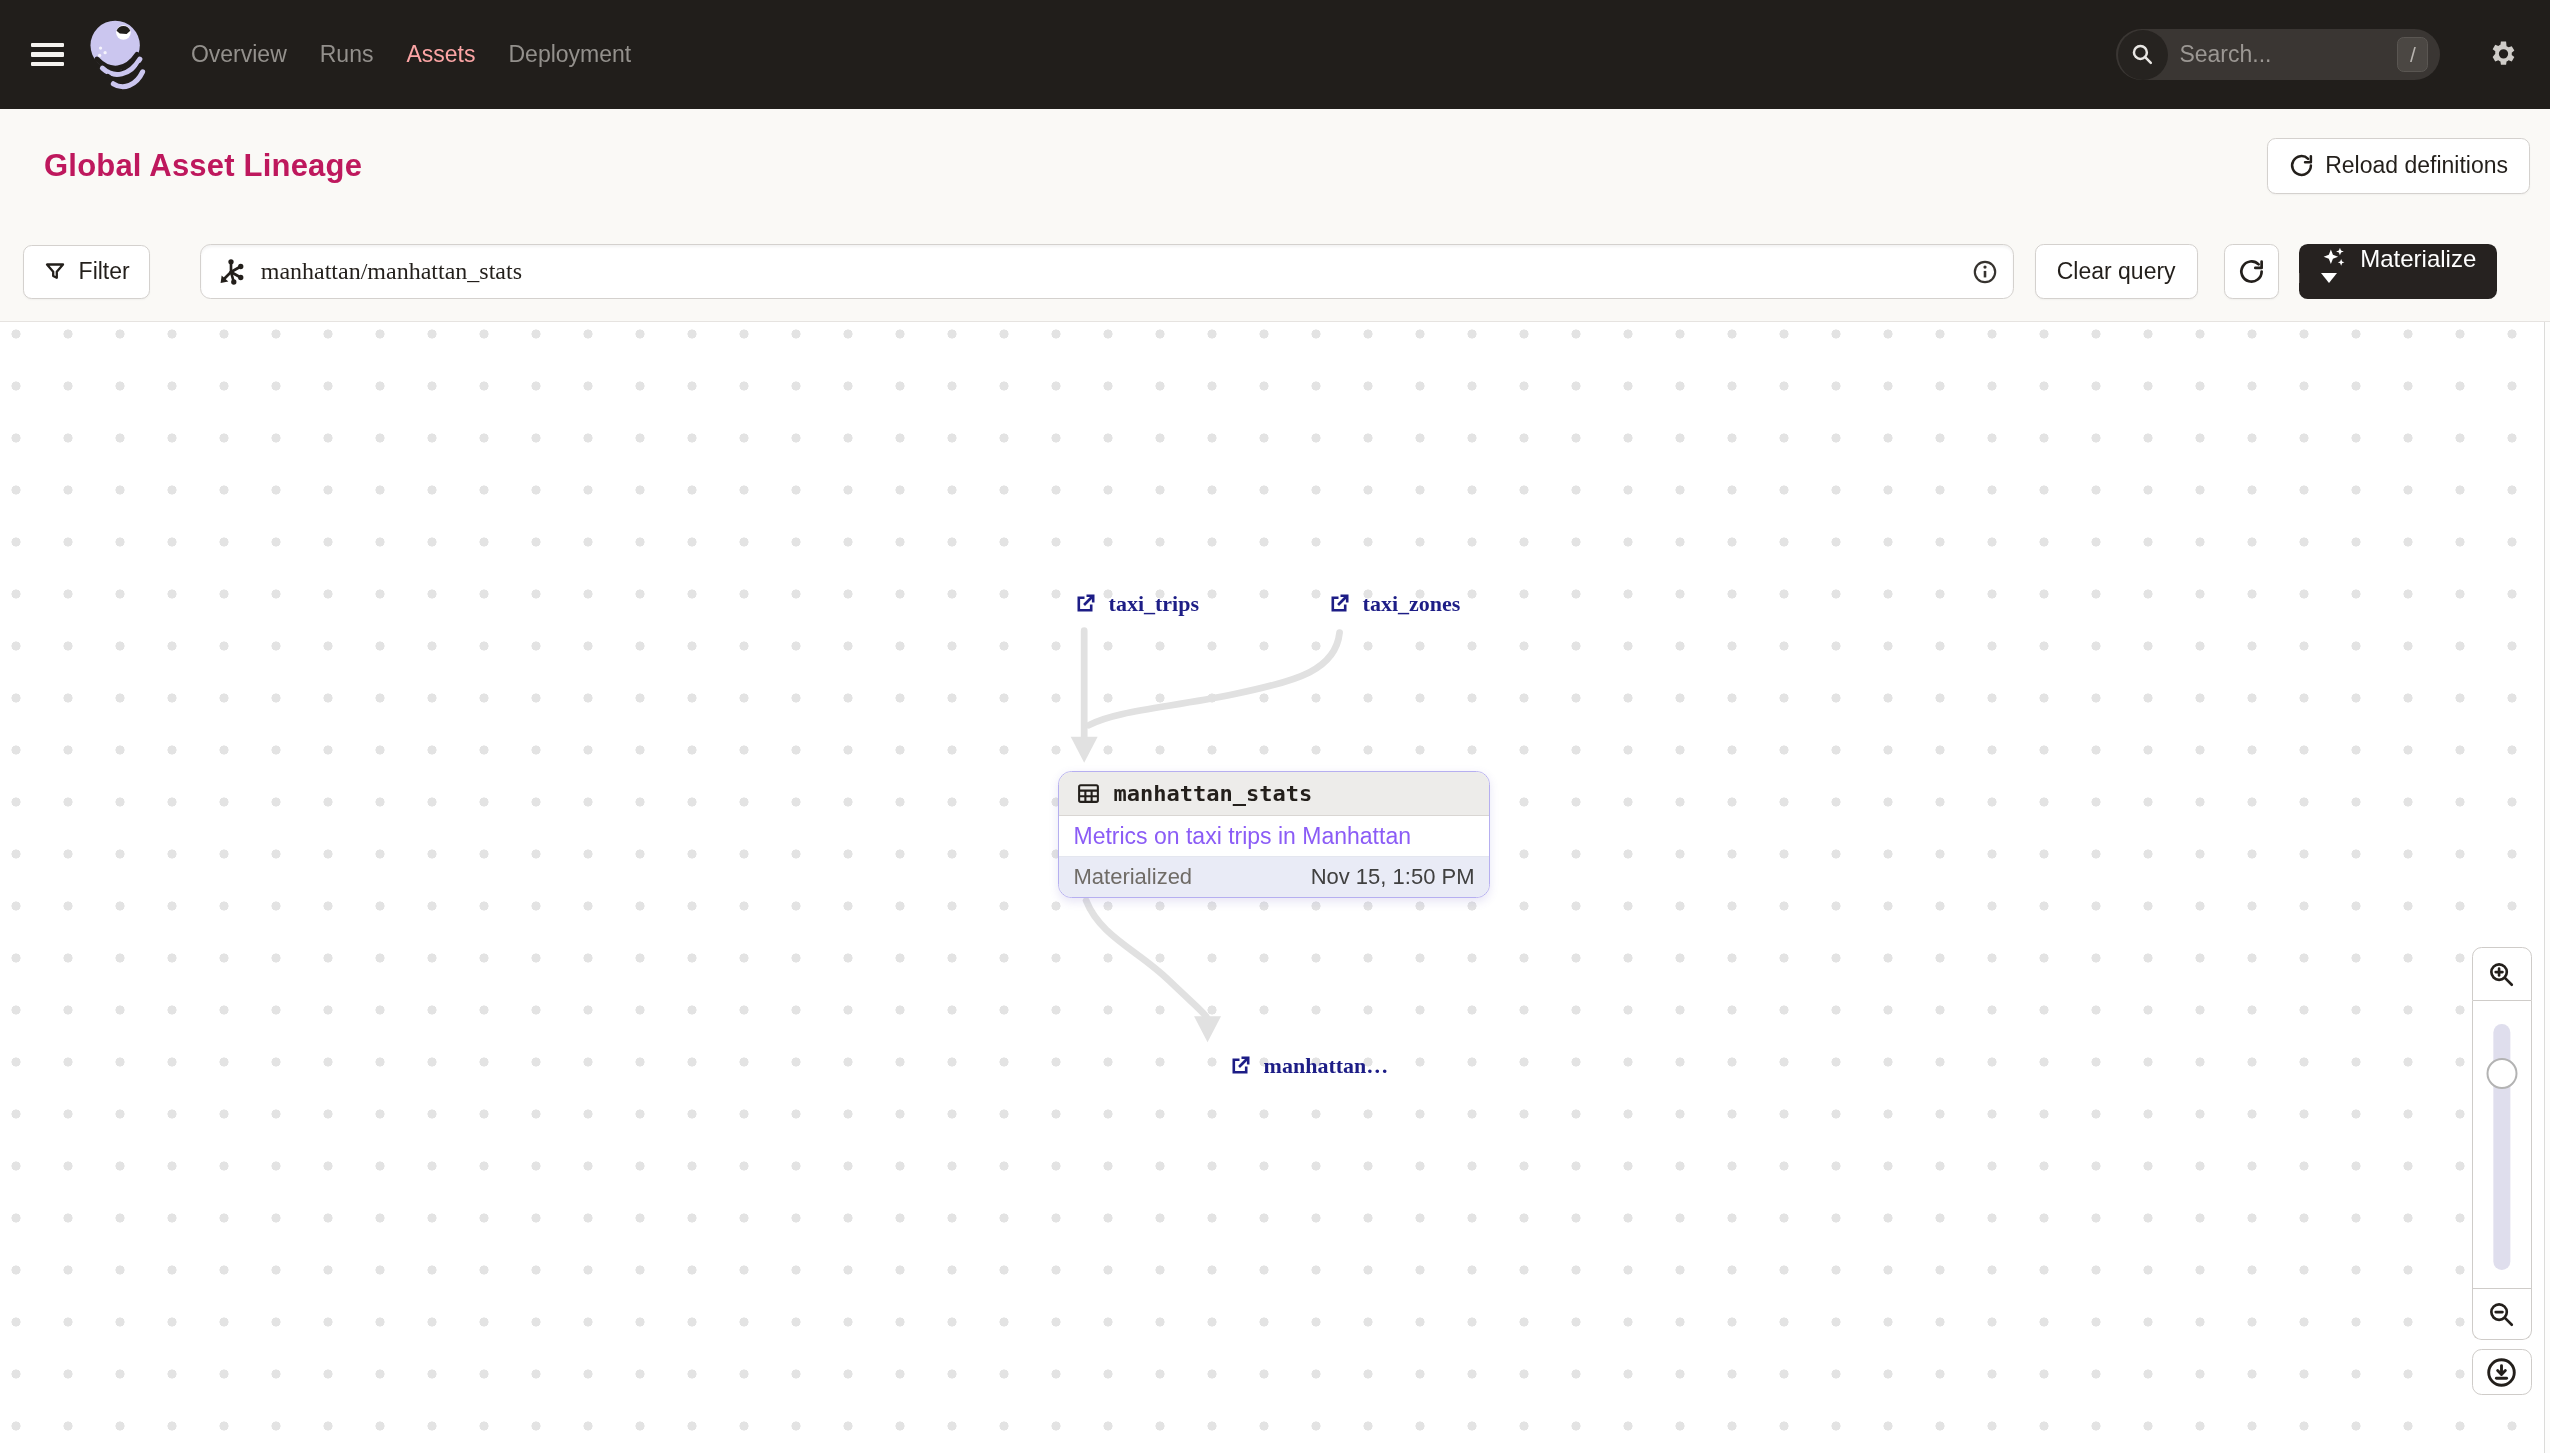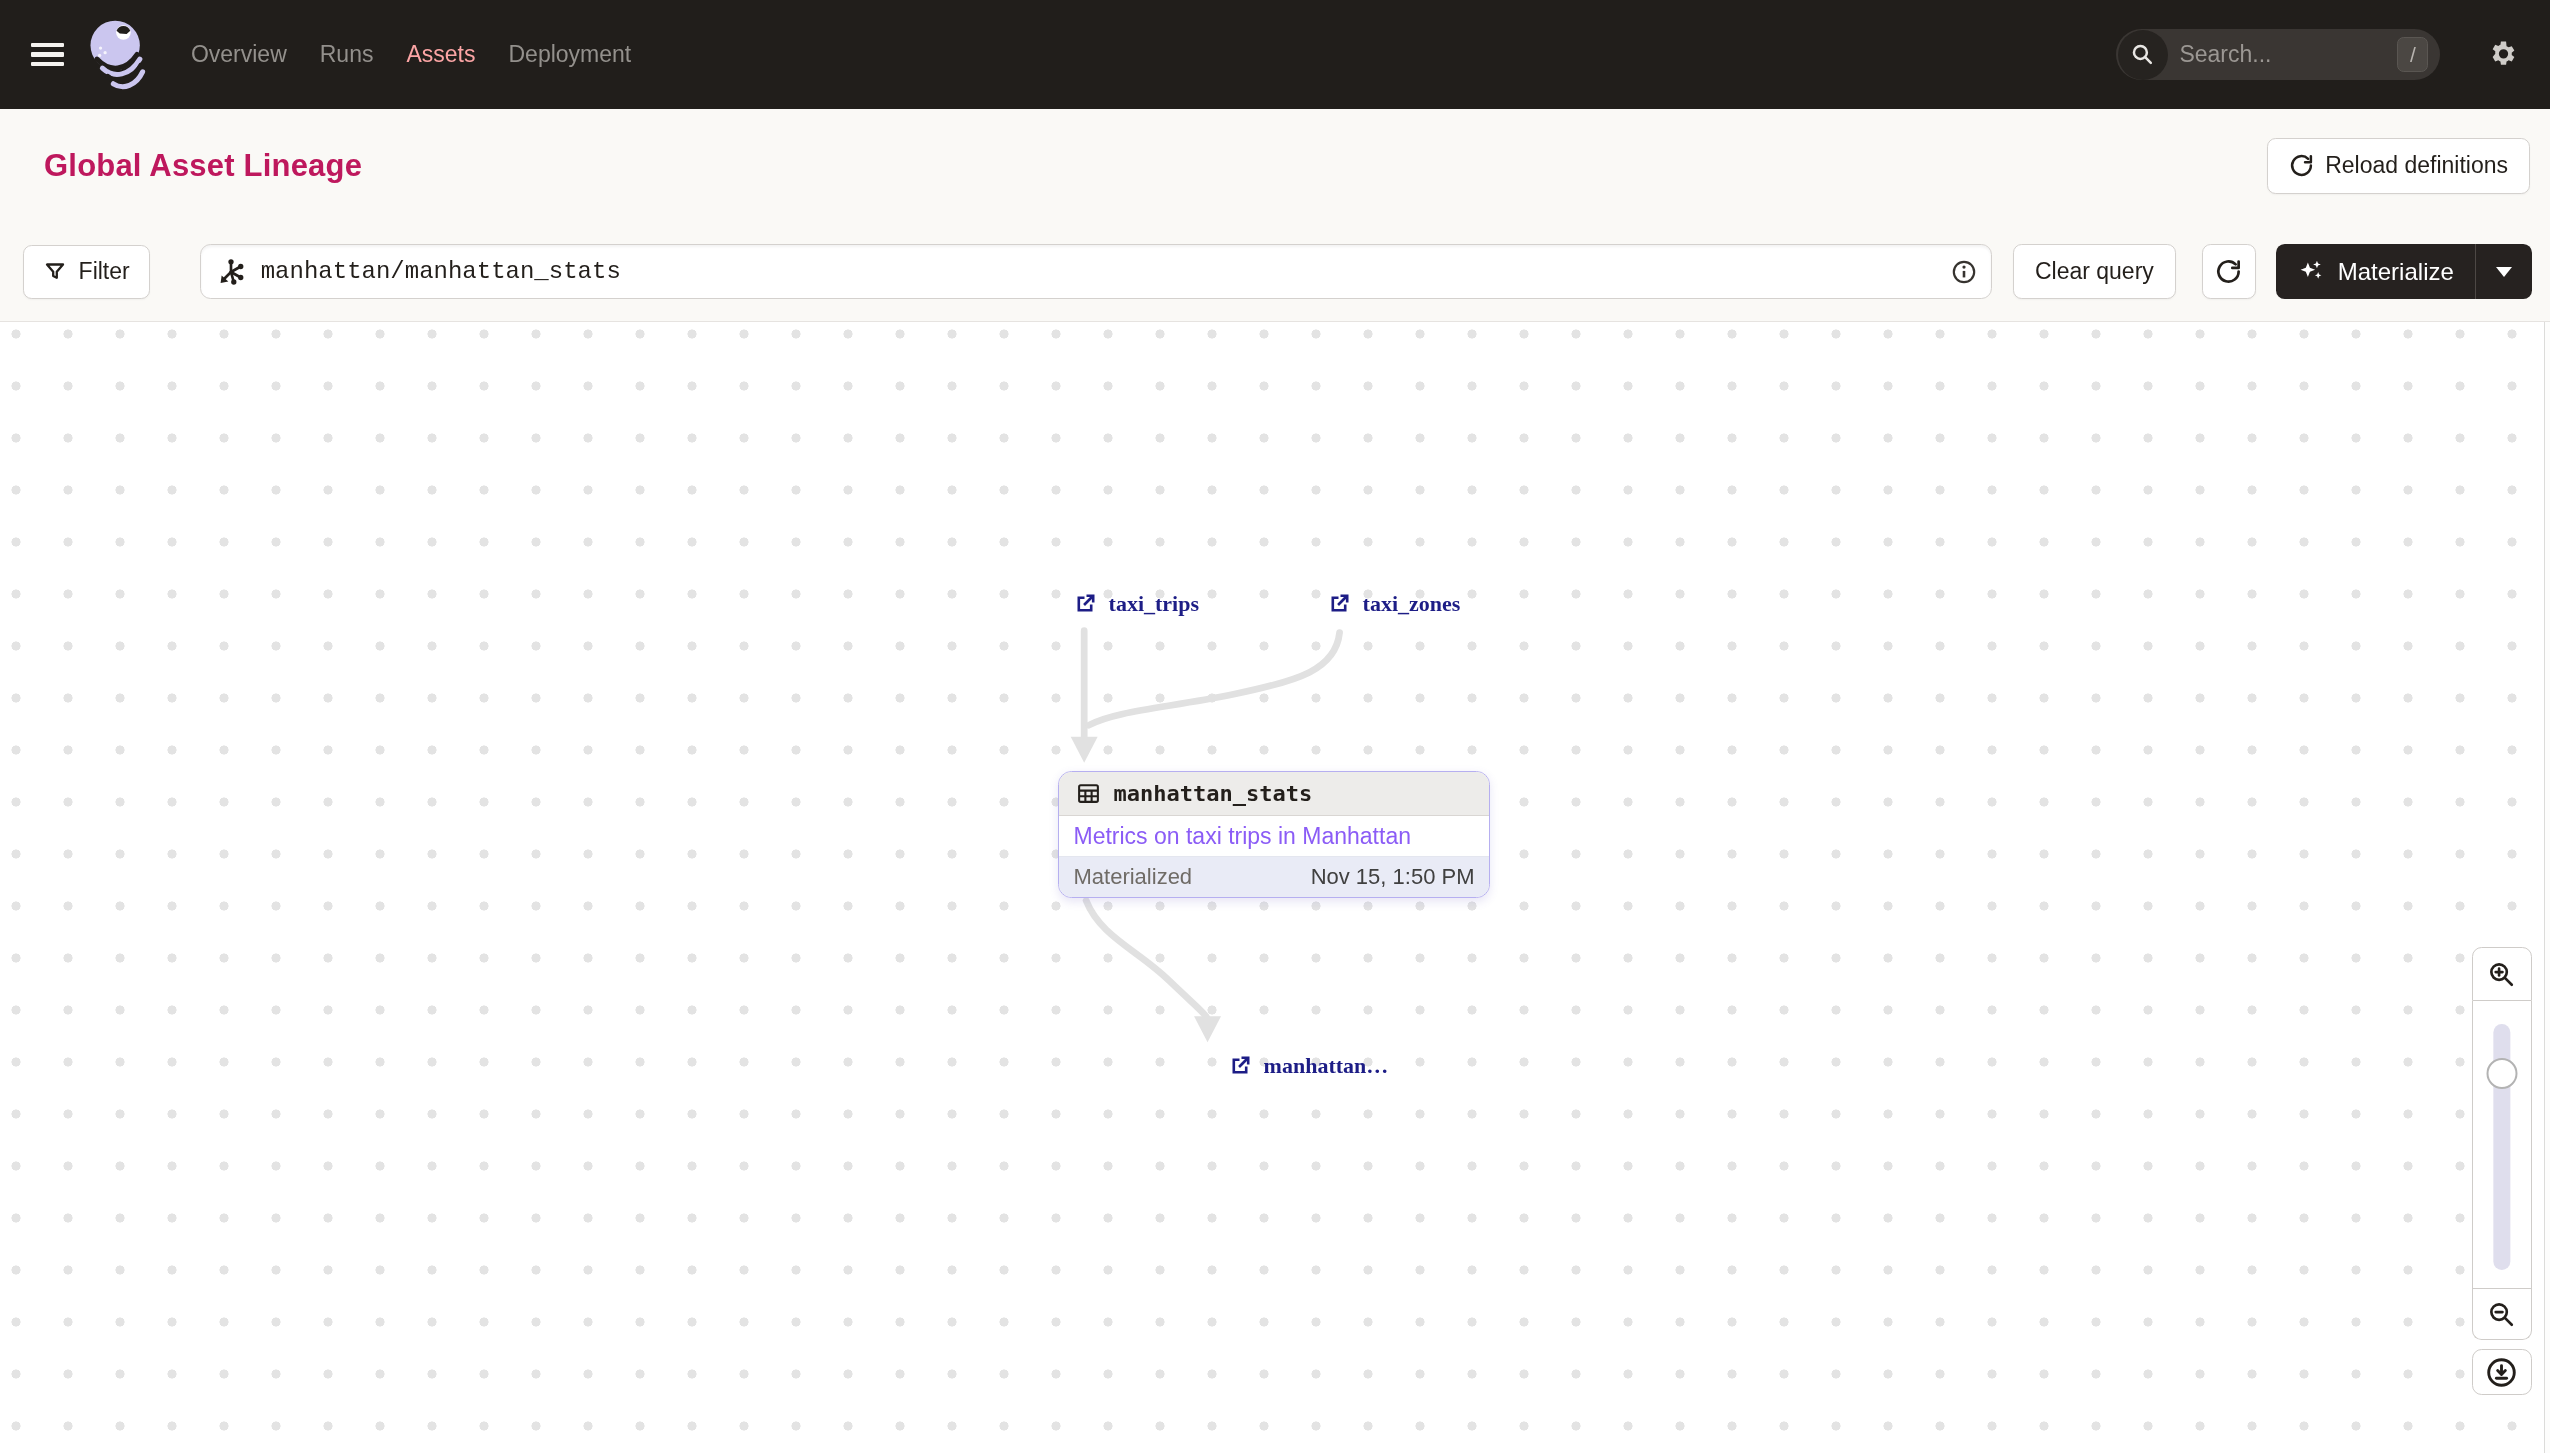--- a/index.html
+++ b/index.html
@@ -23,26 +23,26 @@
   .gear-btn { margin-left:46px; background:none; border:none; cursor:pointer; width:35px; height:35px; display:flex; align-items:center; justify-content:center; }
 
   
   .page-head { height:113px; background:#faf9f6; display:flex; align-items:center; padding:0 20px 0 44px; }
   .page-title { font-size:31px; font-weight:700; color:#be185d; letter-spacing:0.2px; }
   .head-spacer { flex:1; }
   .btn { display:inline-flex; align-items:center; gap:11.6px; background:#fff; border:1px solid #d4d1ce; border-radius:8.7px; height:56px; padding:0 21px; font-size:23px; color:#231f1b; cursor:pointer; font-family:inherit; box-shadow:0 1px 1.9px rgba(0,0,0,.04); white-space:nowrap; }
   .toolbar { height:100px; background:#faf9f6; border-bottom:1px solid #e6e3e0; display:flex; align-items:center; padding:0 18.3px 0 23px; }
   .btn.filter { height:54px; padding:0 19px; }
   .query-wrap { position:relative; width:1814px; height:55px; margin-left:50px; }
-  .query-input { width:100%; height:100%; border:1px solid #d4d1ce; border-radius:10.6px; background:#fff; font-size:24px; color:#231f1b; padding:0 62px 0 60px; outline:none; font-family:Liberation Mono, monospace; box-shadow:inset 0 1.9px 2.9px rgba(0,0,0,.05); }
+  .query-input { width:100%; height:100%; border:1px solid #d4d1ce; border-radius:10.6px; background:#fff; font-size:24px; color:#231f1b; padding:0 62px 0 60px; outline:none; font-family:Liberation Serif, serif; box-shadow:inset 0 1.9px 2.9px rgba(0,0,0,.05); }
   .query-icon-left { position:absolute; left:15.4px; top:50%; transform:translateY(-50%); }
   .query-icon-right { position:absolute; right:15.4px; top:50%; transform:translateY(-50%); cursor:pointer; background:none; border:none; display:flex; }
   .btn.clear { margin-left:21px; height:55px; }
   .btn.icon-only { margin-left:26px; width:55px; height:55px; padding:0; justify-content:center; }
-  .materialize { margin-left:20px; height:55px; display:flex; background:#262220; border-radius:8.7px; overflow:hidden; }
+  .materialize { margin-left:20px; height:55px; display:flex; background:#262220; border-radius:8.7px; overflow:hidden;flex-direction:column; }
   .materialize-main { display:flex; align-items:center; gap:11.6px; color:#fff; font-size:24px; padding:0 21px; background:none; border:none; cursor:pointer; font-family:inherit; }
   .materialize-caret { width:60px; border:none; border-left:1px solid #4d4845; background:none; cursor:pointer; display:flex; align-items:center; justify-content:center; }
   .caret-down { width:0; height:0; border-left:8.7px solid transparent; border-right:8.7px solid transparent; border-top:10.6px solid #fff; }
 
   
   .canvas { position:relative; height:1132px; background:#fff;
     background-image:radial-gradient(circle, #e3e3e3 4.3px, rgba(0,0,0,0) 4.8px);
     background-size:52px 52px; background-position:42px 38px; cursor:grab; }
   .edges { position:absolute; inset:0; pointer-events:none; }
   .asset-link { position:absolute; display:flex; align-items:center; gap:11.6px; color:#1d1d86; font-family:Liberation Serif, serif; font-size:22px; font-weight:600; cursor:pointer; background:none; border:none; }

